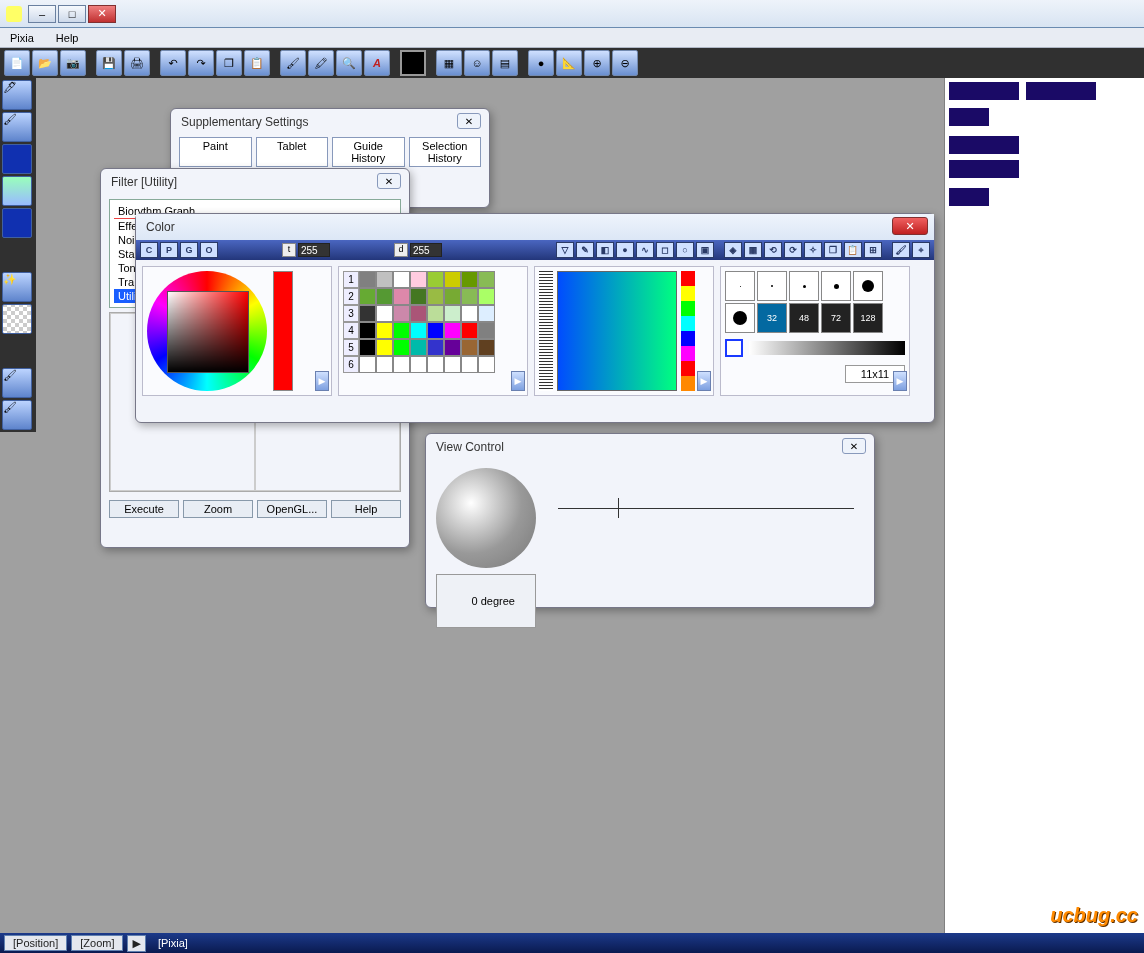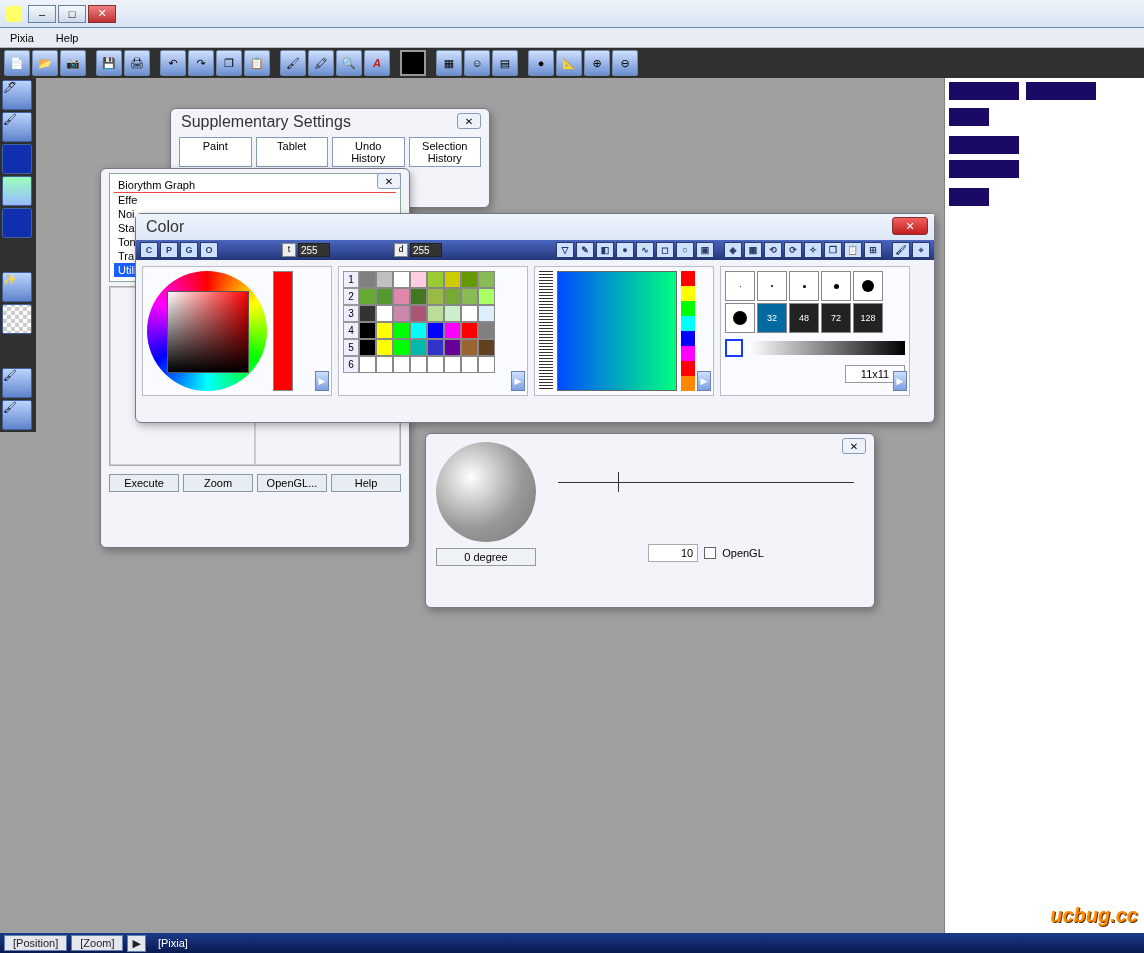--- a/index.html
+++ b/index.html
@@ -33,21 +33,21 @@
 .right-panel .navybox { background:#1a0a66; margin:2px; height:18px; }
 .right-panel .navybox.big { width:70px; height:18px; display:inline-block; }
 .right-panel .navybox.small { width:40px; height:18px; display:inline-block; }
 
 
 .statusbar { position:absolute; left:0; right:0; bottom:0; height:20px; background:linear-gradient(#1c3a8a,#0a1a50); display:flex; align-items:center; color:#fff; padding:0 4px; gap:4px; font-family:monospace; font-size:12px;}
 .statusbar .sbtn { background:#e4e7ee; color:#222; border:1px solid #6080b0; padding:1px 8px;}
 
 
 .dialog { position:absolute; background:#f2f4fa; border:1px solid #778; border-radius:6px; box-shadow: 2px 3px 8px rgba(0,0,0,0.3); }
-.dialog .dtitle { height:26px; display:flex; align-items:center; padding:0 10px; color:#333; font-size:16px; }
+.dialog .dtitle { height:26px; display:flex; align-items:center; padding:0 10px; color:#333; font-size:12px; }
 .dialog .dclose { position:absolute; right:8px; top:4px; width:24px; height:16px; border:1px solid #8899bb; background:#eef3fb; border-radius:3px; display:flex; align-items:center; justify-content:center; font-size:10px;}
 
 
 .supp { left:170px; top:30px; width:320px; height:100px; }
 .supp .tabs { display:flex; padding: 2px 8px; gap:4px; flex-wrap:wrap;}
 .supp .tab { flex:1; min-width:60px; border:1px solid #8899bb; background:#fff; padding:2px 4px; text-align:center; font-size:11px; }
 
 
 .filter { left:100px; top:90px; width:310px; height:380px; }
 .filter .listbox { margin:4px 8px; border:1px solid #8a9; background:#fff; padding:4px; height:auto;}
@@ -82,21 +82,21 @@
 .gradstrip span{flex:1;}
 .brushgrid{display:grid;grid-template-columns:repeat(5,30px);gap:2px;}
 .brushcell{width:30px;height:30px;border:1px solid #888;background:#fff;display:flex;align-items:center;justify-content:center;font-size:9px;}
 .brushcell .dot{border-radius:50%;background:#000;}
 .brushsize { width:60px; text-align:center; padding:2px; border:1px solid #999; background:#fff; margin-top:8px;}
 
 
 .viewc { left:425px; top:355px; width:450px; height:175px; }
 .viewc .body { display:flex; padding:8px 10px; gap:12px;}
 .viewc .sphere { width:100px; height:100px; border-radius:50%; background:radial-gradient(circle at 35% 35%, #fff, #999 55%, #777);}
-.viewc .degbtn { width:100px; text-align:center; border:1px solid #999; background:#eef1f6; padding:2px; margin-top:6px;}
+.viewc .degbtn { width:100px; text-align:right; border:1px solid #999; background:#eef1f6; padding:20px; margin-top:6px;}
 .viewc .slider { flex:1; position:relative;}
 .viewc .track { position:absolute; left:10px; right:10px; top:40px; height:1px; background:#333;}
 .viewc .thumb { position:absolute; left:70px; top:30px; width:1px; height:20px; background:#333;}
 .viewc .controls { position:absolute; bottom:4px; left:0; right:0; display:flex; align-items:center; gap:6px; justify-content:center;}
 .viewc .numbox {width:50px; border:1px solid #aaa; padding:2px 4px; text-align:right; background:#fff;}
 .checkbox{width:12px;height:12px;border:1px solid #666;background:#fff;display:inline-block;}
 
 .watermark{position:absolute;right:6px;bottom:26px;color:#ff8a00;font-weight:bold;font-size:20px;font-style:italic;text-shadow:1px 1px 0 #603000;}
 </style>
 </head>
@@ -179,27 +179,28 @@
         <span class="navybox small"></span>
       </div>
     </div>
 
     <div class="dialog supp">
       <div class="dtitle">Supplementary Settings</div>
       <div class="dclose">✕</div>
       <div class="tabs">
         <div class="tab">Paint</div>
         <div class="tab">Tablet</div>
-        <div class="tab">Undo History</div>
+        <div class="tab">Guide History</div>
         <div class="tab">Selection History</div>
         <div class="tab" style="flex:0 0 64px">Selection List</div>
       </div>
     </div>
 
     <div class="dialog filter">
+      <div class="dtitle">Filter [Utility]</div>
       <div class="dclose">✕</div>
       <div class="listbox">
         <div style="font-weight:normal;border-bottom:1px solid #ef4444">Biorythm Graph</div>
         <div>Effe</div>
         <div>Noi</div>
         <div>Sta</div>
         <div>Ton</div>
         <div>Tra</div>
         <div class="sel">Utili</div>
       </div>
@@ -366,34 +367,30 @@
           </div>
           <div style="display:flex;justify-content:flex-end">
             <div class="brushsize">11x11</div>
           </div>
           <div class="arrow">▶</div>
         </div>
       </div>
     </div>
 
     <div class="dialog viewc">
+      <div class="dtitle">View Control</div>
       <div class="dclose">✕</div>
       <div class="body">
         <div>
           <div class="sphere"></div>
           <div class="degbtn">0 degree</div>
         </div>
         <div class="slider">
           <div class="track"></div>
           <div class="thumb"></div>
-          <div class="controls">
-            <div class="numbox">10</div>
-            <span class="checkbox"></span>
-            <span>OpenGL</span>
-          </div>
         </div>
       </div>
     </div>
 
   </div>
 
   <div class="statusbar">
     <span class="sbtn">[Position]</span>
     <span class="sbtn">[Zoom]</span>
     <span class="sbtn" style="padding:1px 4px">▶</span>

